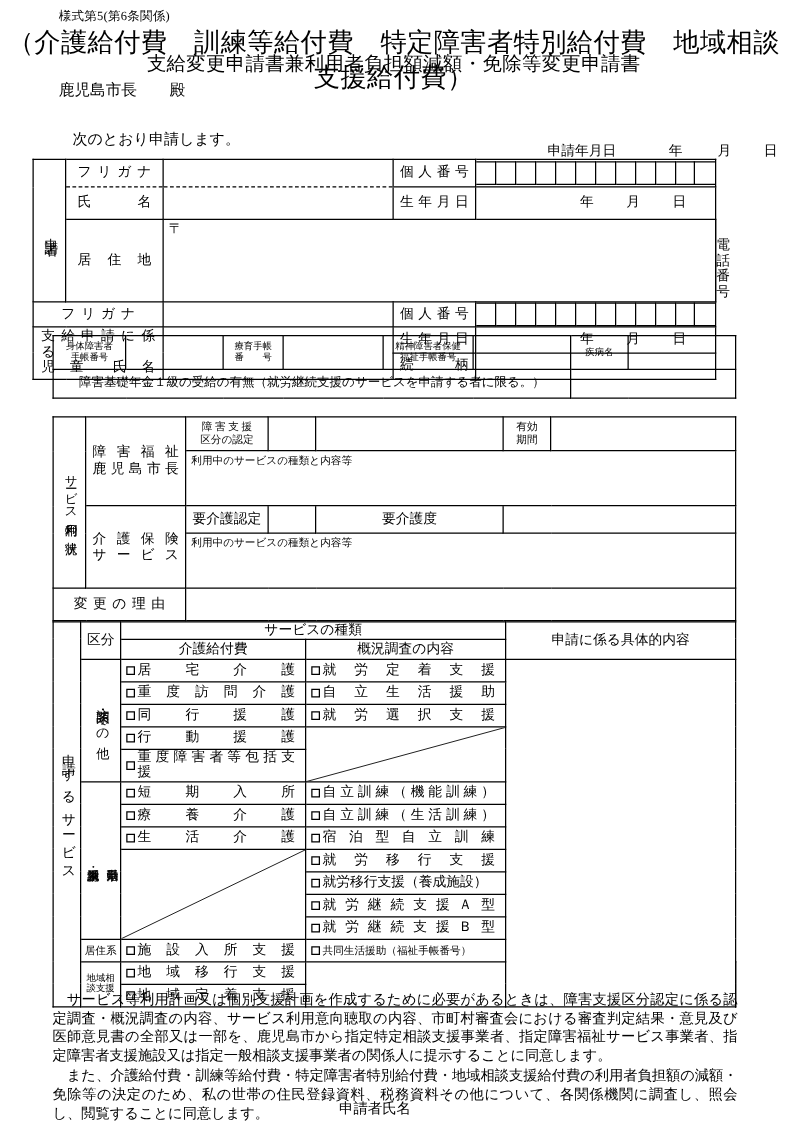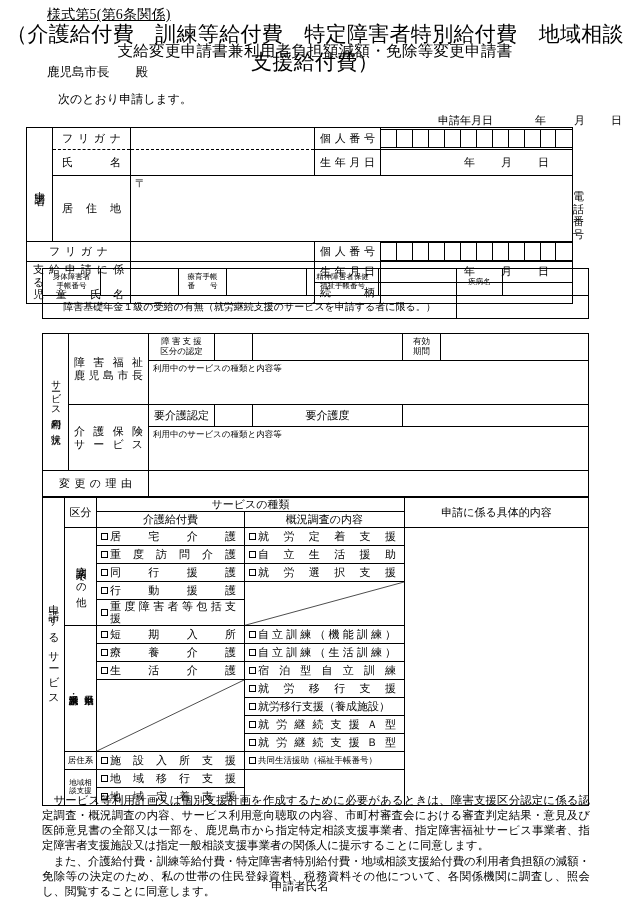--- a/index.html
+++ b/index.html
@@ -12,26 +12,26 @@
     height: 903px;
     font-family: "Liberation Serif", "DejaVu Serif", serif;
     color: #000000;
     font-size: 11px;
     position: relative;
     overflow: hidden;
   }
   .page { position: relative; width: 630px; height: 903px; padding: 0; box-sizing: border-box; }
 
   
-  .form-no { position: absolute; left: 47px; top: 6px; font-size: 14px; letter-spacing: .2px; text-decoration: underline; }
+  .form-no { position: absolute; left: 47px; top: 6px; font-size: 10px; letter-spacing: .2px; }
   .title1 { position: absolute; left: 0; top: 20px; width: 630px; text-align: center; font-size: 21px; letter-spacing: .3px; }
   .title2 { position: absolute; left: 0; top: 41px; width: 630px; text-align: center; font-size: 15.5px; letter-spacing: .3px; }
   .addressee { position: absolute; left: 47px; top: 64px; font-size: 12.5px; }
   .addressee .hon { margin-left: 26px; }
-  .lead { position: absolute; left: 58px; top: 91px; font-size: 12px; }
+  .lead { position: absolute; left: 58px; top: 103px; font-size: 12px; }
 
   
   table { border-collapse: collapse; table-layout: fixed; }
   td, th { border: 1px solid #000; padding: 0; font-weight: normal; font-size: 11px;
            vertical-align: middle; text-align: center; line-height: 1.15; }
   .nb-left { border-left: none; }
   .dashed-bot { border-bottom: 1px dashed #000; }
   .dashed-top { border-top: 1px dashed #000; }
 
   .tl { text-align: left; }

